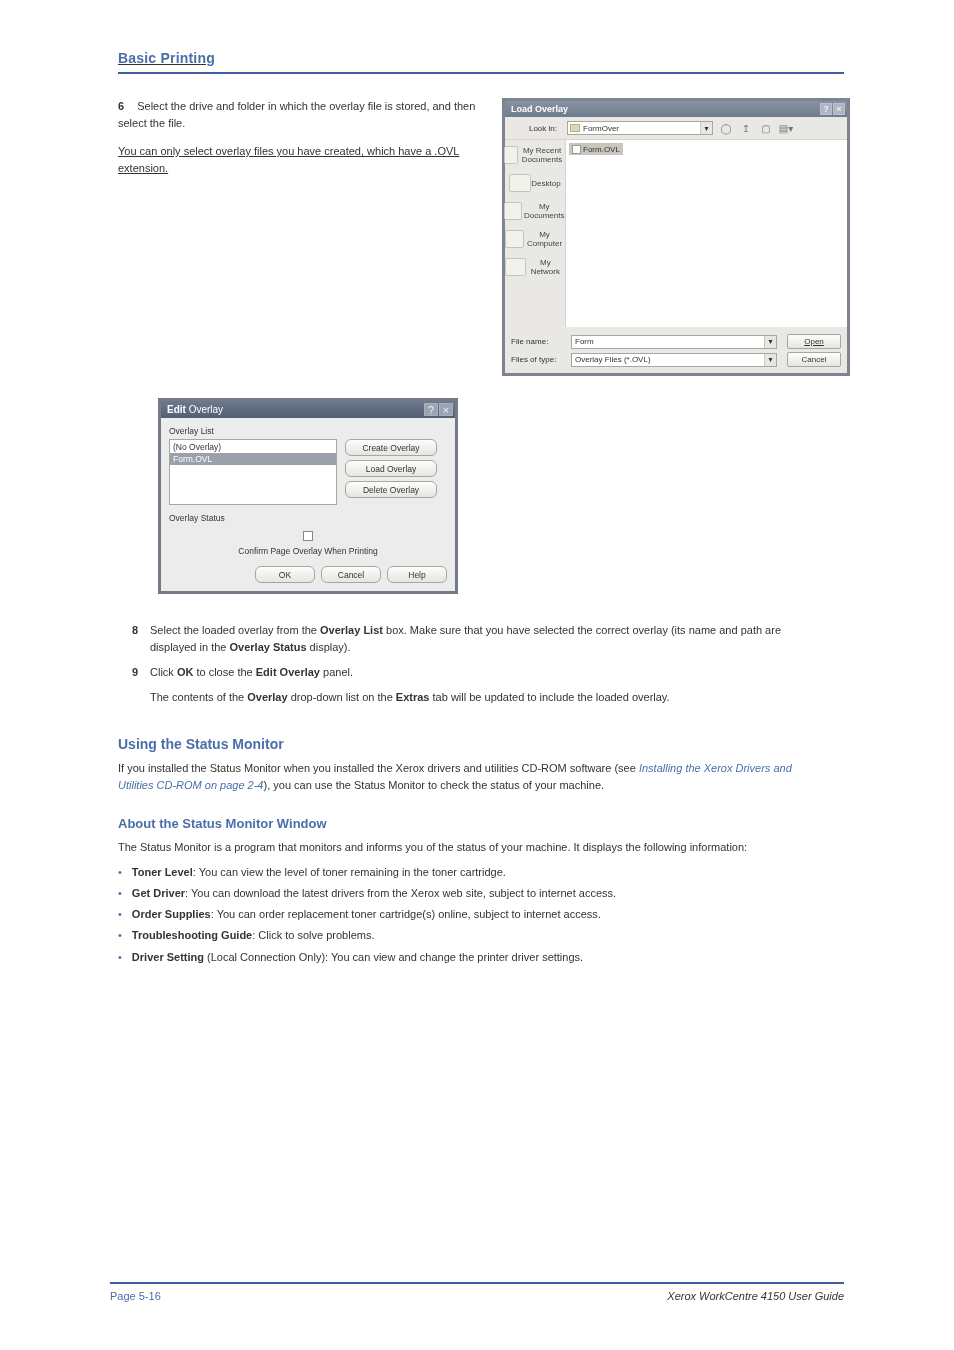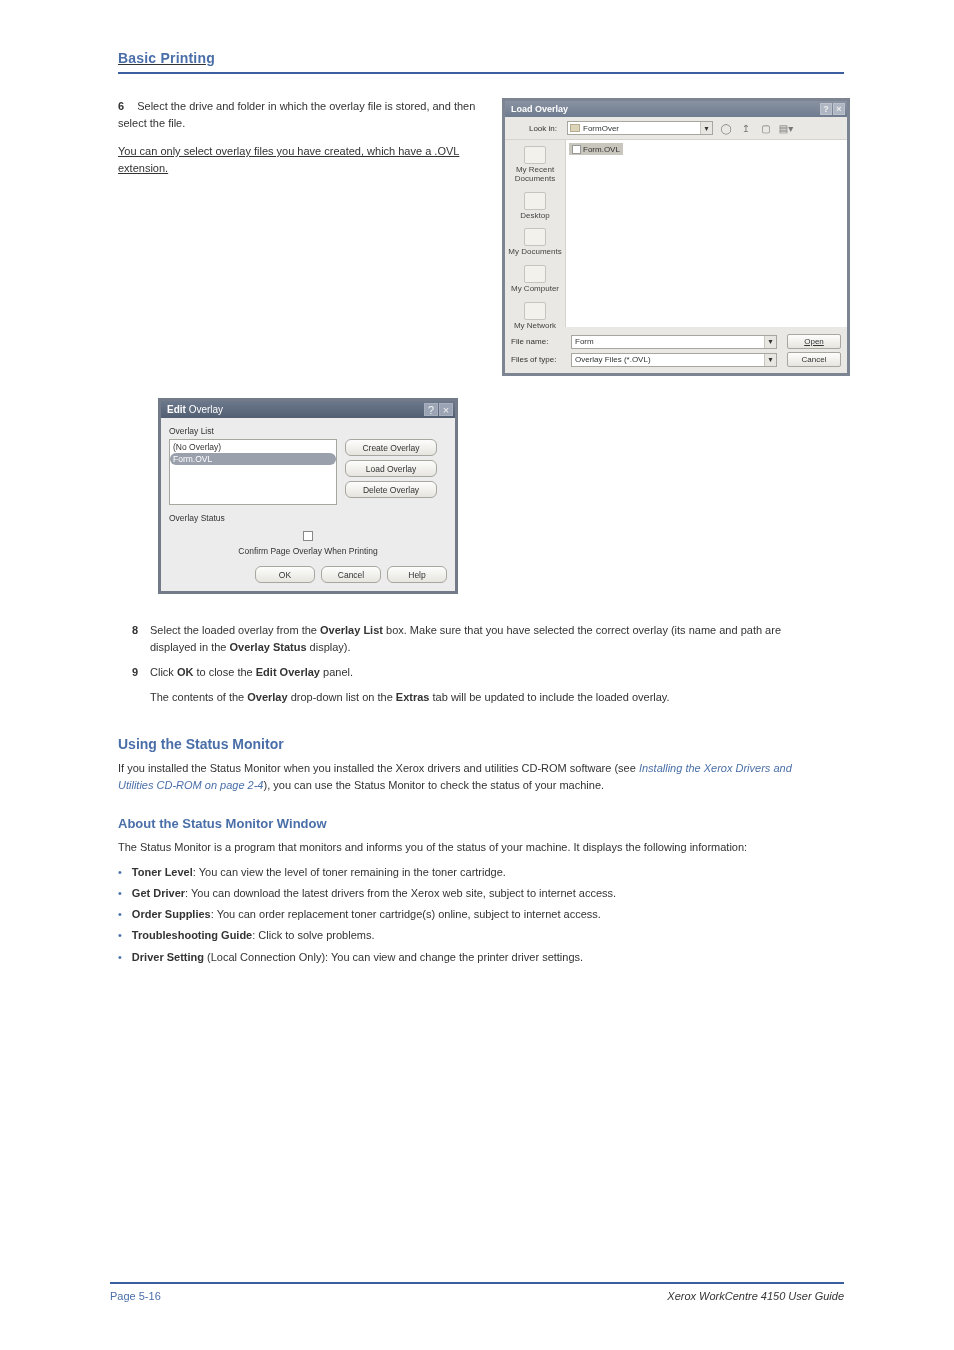--- a/index.html
+++ b/index.html
@@ -129,21 +129,21 @@
     border-top:1px solid #d6d4cd;
   }
   .dlg .places {
     width:60px;
     background:#e9e8e4;
     display:flex; flex-direction:column;
     align-items:center;
     padding:4px 0;
   }
   .place {
-    display:flex; flex-direction:column; align-items:center;
+    display:flex; flex-direction:row; align-items:center;
     margin: 2px 0 6px 0;
     text-align:center;
     line-height:1.1;
     color:#444;
   }
   .place .pic {
     width:22px; height:18px;
     border:1px solid #c5c5c0; background:#f2f1ec;
     border-radius:2px;
     margin-bottom:2px;
@@ -207,21 +207,21 @@
     display:flex; align-items:center; justify-content:center;
     font-size:11px; color:#f0f0f0;
   }
   .dlg2 .inner { padding:6px 8px 8px 8px; }
   .dlg2 .sec-lbl { margin: 2px 0 3px 0; }
   .dlg2 .list-row { display:flex; gap:8px; }
   .dlg2 .listbox {
     width:168px; height:66px; border:1px solid #a7a7a0; background:#fff;
     padding:1px 0;
   }
-  .dlg2 .listbox .li { padding:0 3px; line-height:12px;border-radius:6px; }
+  .dlg2 .listbox .li { padding:0 3px; line-height:12px; }
   .dlg2 .listbox .li.sel { background:#9aa1ad; color:#fff; }
   .dlg2 .side-btns { display:flex; flex-direction:column; gap:4px; }
   .dlg2 .wbtn2 {
     width:92px; height:17px;
     border:1px solid #a7a7a0; background:linear-gradient(#fdfdfc,#e6e5df);
     border-radius:6px;
     display:flex; align-items:center; justify-content:center;
     font-size:8.5px;
   }
   .dlg2 .statusbox {

